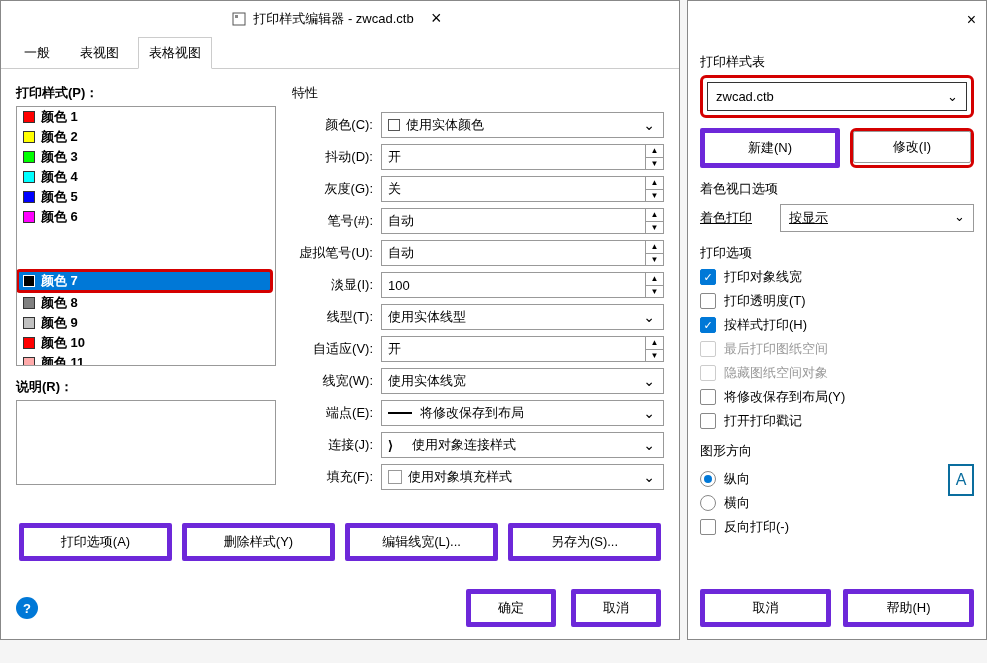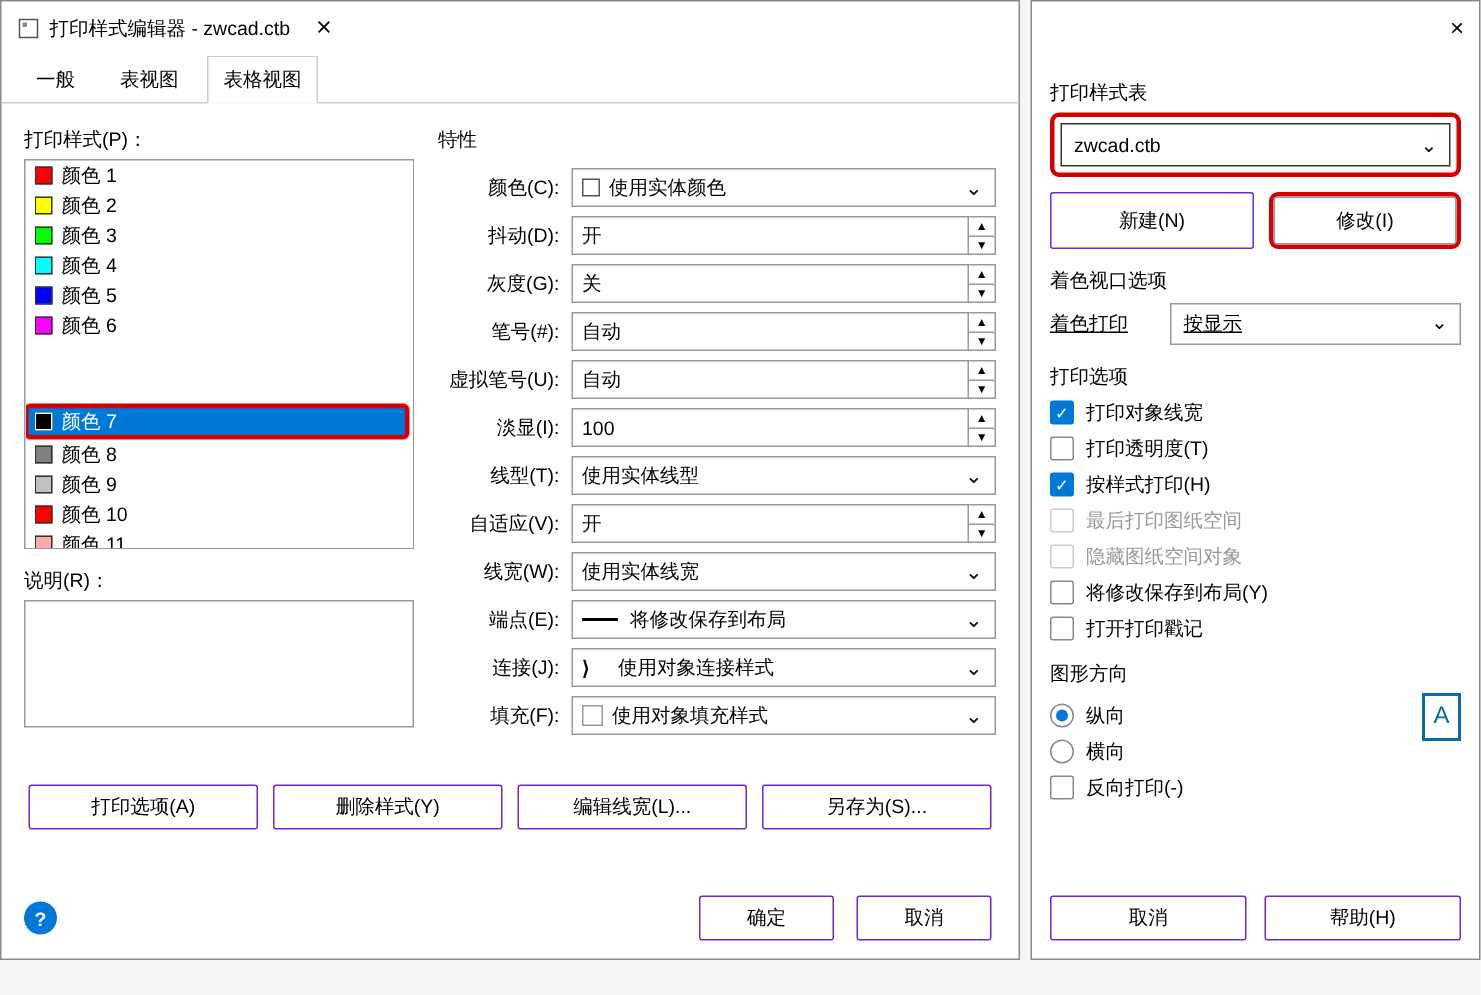--- a/index.html
+++ b/index.html
@@ -10,21 +10,21 @@
       left: 0; top: 0;
       width: 680px; height: 640px;
       background: #fff;
       border: 1px solid #888;
     }
     
     .titlebar {
       height: 35px;
       display: flex;
       align-items: center;
-      justify-content: flex-start;
+      justify-content: center;
       padding: 0 0 0 10px;
     }
     .titlebar-title { display: flex; align-items: center; gap: 6px; }
     .titlebar-icon { width: 16px; height: 16px; display: inline-block; }
     .close-btn { width: 45px; height: 30px; display: flex; align-items: center; justify-content: center; font-size: 18px; cursor: pointer; }
     
     .tabs {
       display: flex;
       border-bottom: 1px solid #ccc;
       padding-left: 12px;
@@ -43,21 +43,21 @@
       border-bottom: 1px solid #fff;
       background: #fff;
     }
     
     .dialog-body {
       display: flex;
       padding: 15px;
       gap: 10px;
     }
     
-    .left-panel { width: 260px; }
+    .left-panel { width: 260px; font-weight: bold; }
     .right-panel { flex: 1; }
     
     .group-label { margin-bottom: 4px; }
     
     .listbox {
       border: 1px solid #999;
       height: 260px;
       overflow-y: auto;
       background: #fff;
     }
@@ -123,21 +123,21 @@
     }
     .spinner-btn { flex:1; display:flex; align-items:center; justify-content:center; font-size:8px; border-bottom:1px solid #999; cursor:pointer; }
     .spinner-btn:last-child { border-bottom:none; }
     .prop-input.with-spinner::after { display:none; }
     .mini-swatch { width:12px; height:12px; border:1px solid #555; margin-right:6px; }
     .mini-line { width:24px; height:2px; background:#000; margin-right:8px; }
     .mini-arrow { width:18px; margin-right:6px; font-weight:bold; }
     .mini-empty { width:14px; height:14px; border:1px solid #999; margin-right:6px; }
     
     .btn {
-      border: 1px solid #6d28d9;
+      border: 5px solid #6d28d9;
       background: #fff;
       padding: 5px 14px;
       cursor: pointer;
       border-radius: 2px;
     }
     
     .bottom-left-buttons {
       display: flex;
       gap: 10px;
       padding: 12px 18px 0;

